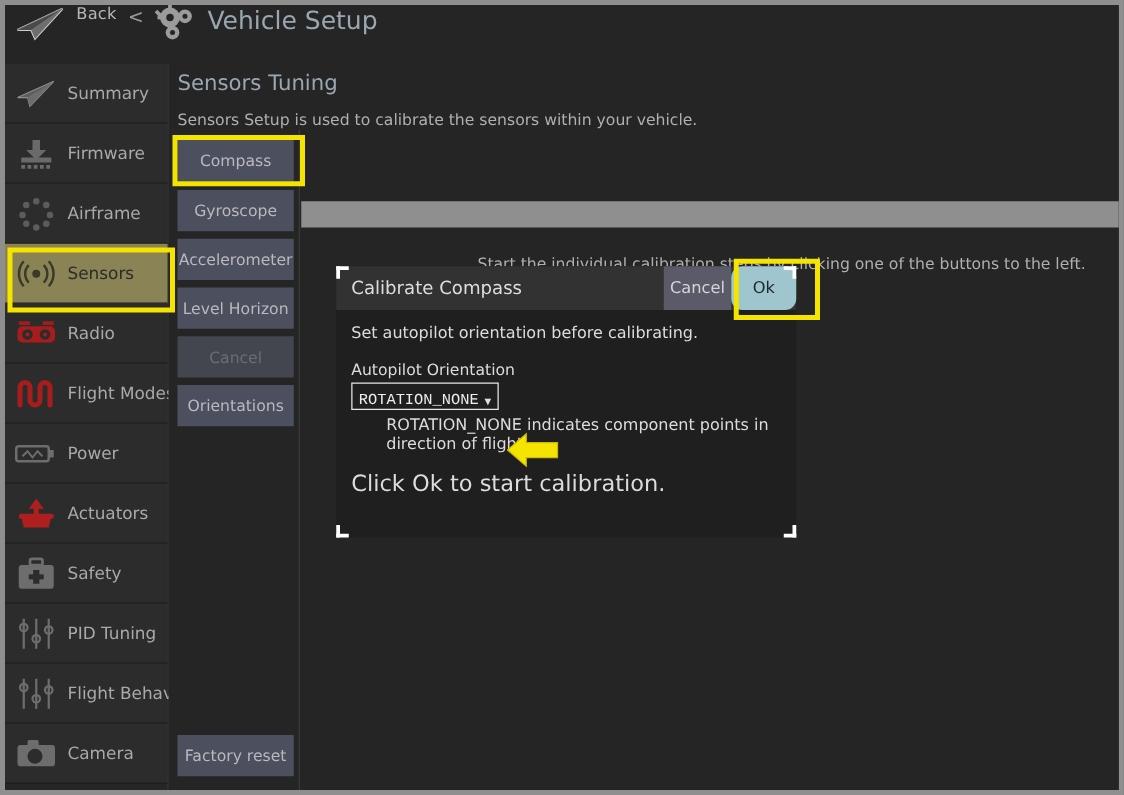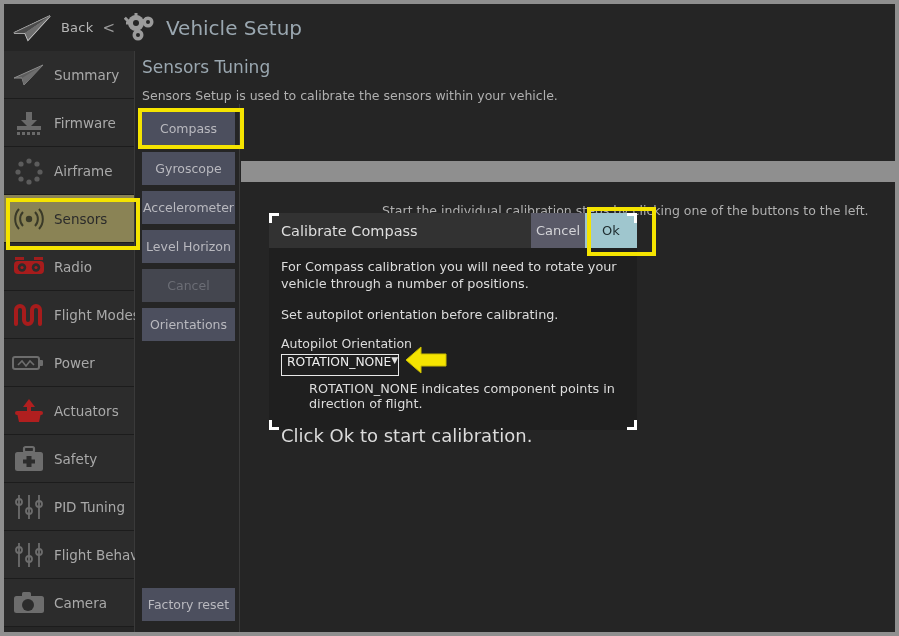--- a/index.html
+++ b/index.html
@@ -15,21 +15,21 @@
     width: 891px; height: 628px;
     background: #222222;
     overflow: hidden;
   }
 
   
   .topbar {
     position: absolute; left: 0; top: 0;
     width: 891px; height: 47px;
     background: #252525;
-    display: flex; align-items: center;
+    display: flex; align-items: flex-start;
   }
   .logo-plane { margin-left: 6px; width: 44px; height: 30px; }
   .back-label {
     color: #b6b6b6; font-size: 13px; margin-left: 7px; letter-spacing: .2px;
   }
   .back-chevron { color: #9a9a9a; font-size: 15px; margin-left: 9px; }
   .gears-icon { margin-left: 9px; width: 34px; height: 30px; }
   .app-title {
     color: #9aa7b0; font-size: 20px; margin-left: 8px; font-weight: normal;
   }
@@ -134,41 +134,42 @@
   .dlg-title {
     color: #dedede; font-size: 14.5px; margin-left: 12px; text-align: center;
   }
   .dlg-actions { margin-left: auto; height: 100%; display: flex; }
   .dlg-btn {
     width: 54px; height: 100%;
     display: flex; align-items: center; justify-content: center;
     font-size: 13px; border: none; font-family: inherit;
   }
   .dlg-btn.cancel { background: #5a5a68; color: #d4d4d8; }
-  .dlg-btn.ok { background: #9fc6ce; color: #1d2b2e; width: 52px; }
+  .dlg-btn.ok { background: #9fc6ce; color: #1d2b2e; width: 52px; border-radius: 9px; }
   .hl-ok {
     position: absolute; left: 583px; top: 203px;
     width: 69px; height: 49px;
     border: 4px solid #f5e400;
     pointer-events: none; z-index: 40;
   }
 
   .dlg-body { position: relative; padding: 10px 12px 0 12px; }
   .dlg-p {
     color: #dcdcdc; font-size: 12.8px; line-height: 1.35;
     margin-bottom: 13px; max-width: 348px;
   }
   .dlg-label { color: #dcdcdc; font-size: 12.5px; margin-bottom: 3px; }
   .combo {
     width: 118px; height: 22px;
     background: #1f1f1f;
     border: 1px solid #e8e8e8;
     color: #ededed; font-size: 12.3px;
-    display: flex; align-items: flex-start;
+    display: flex; align-items: flex-end;
     padding: 0 5px;
+    font-family: Liberation Mono, monospace;
   }
   .combo .caret { margin-left: auto; font-size: 9px; color: #e0e0e0; }
   .dlg-note { color: #dcdcdc; font-size: 12.8px; margin-top: 5px; margin-left: 28px; }
   .dlg-foot { color: #dcdcdc; font-size: 18px; margin-top: 14px; }
 
   
   .bk { position: absolute; width: 10px; height: 10px; background: transparent; z-index: 30; }
   .bk i { position: absolute; background: #ffffff; }
   .bk.tl { left: 265px; top: 209px; }
   .bk.tl i:nth-child(1) { left: 0; top: 0; width: 10px; height: 3px; }
@@ -408,21 +409,20 @@
 
   <div class="dialog">
     <div class="dlg-header">
       <span class="dlg-title">Calibrate Compass</span>
       <span class="dlg-actions">
         <button class="dlg-btn cancel">Cancel</button>
         <button class="dlg-btn ok">Ok</button>
       </span>
     </div>
     <div class="dlg-body">
-      <div class="dlg-p">For Compass calibration you will need to rotate your vehicle through a number of positions.</div>
       <div class="dlg-p">Set autopilot orientation before calibrating.</div>
       <div class="dlg-label">Autopilot Orientation</div>
       <div class="combo">
         <span>ROTATION_NONE</span>
         <span class="caret">▼</span>
       </div>
       <div class="dlg-note">ROTATION_NONE indicates component points in direction of flight.</div>
       <div class="dlg-foot">Click Ok to start calibration.</div>
     </div>
   </div>

